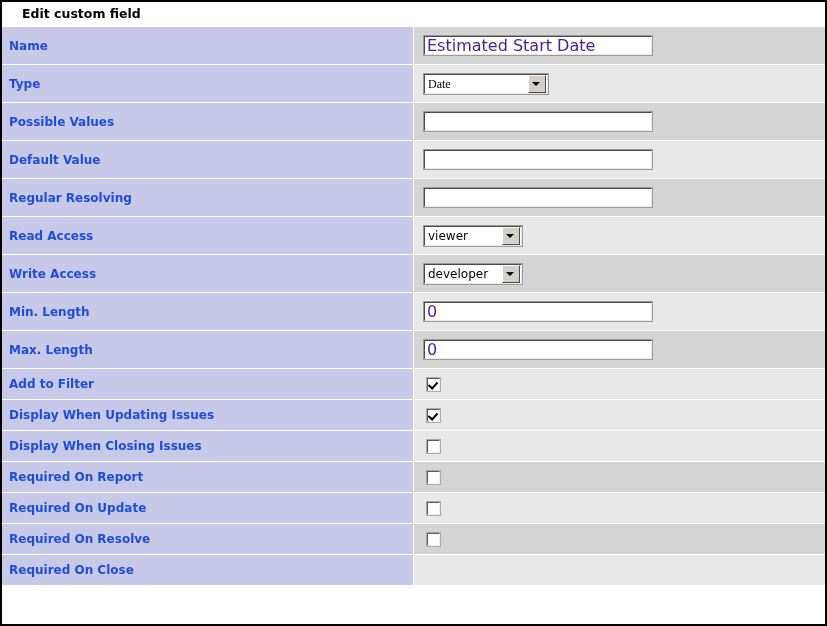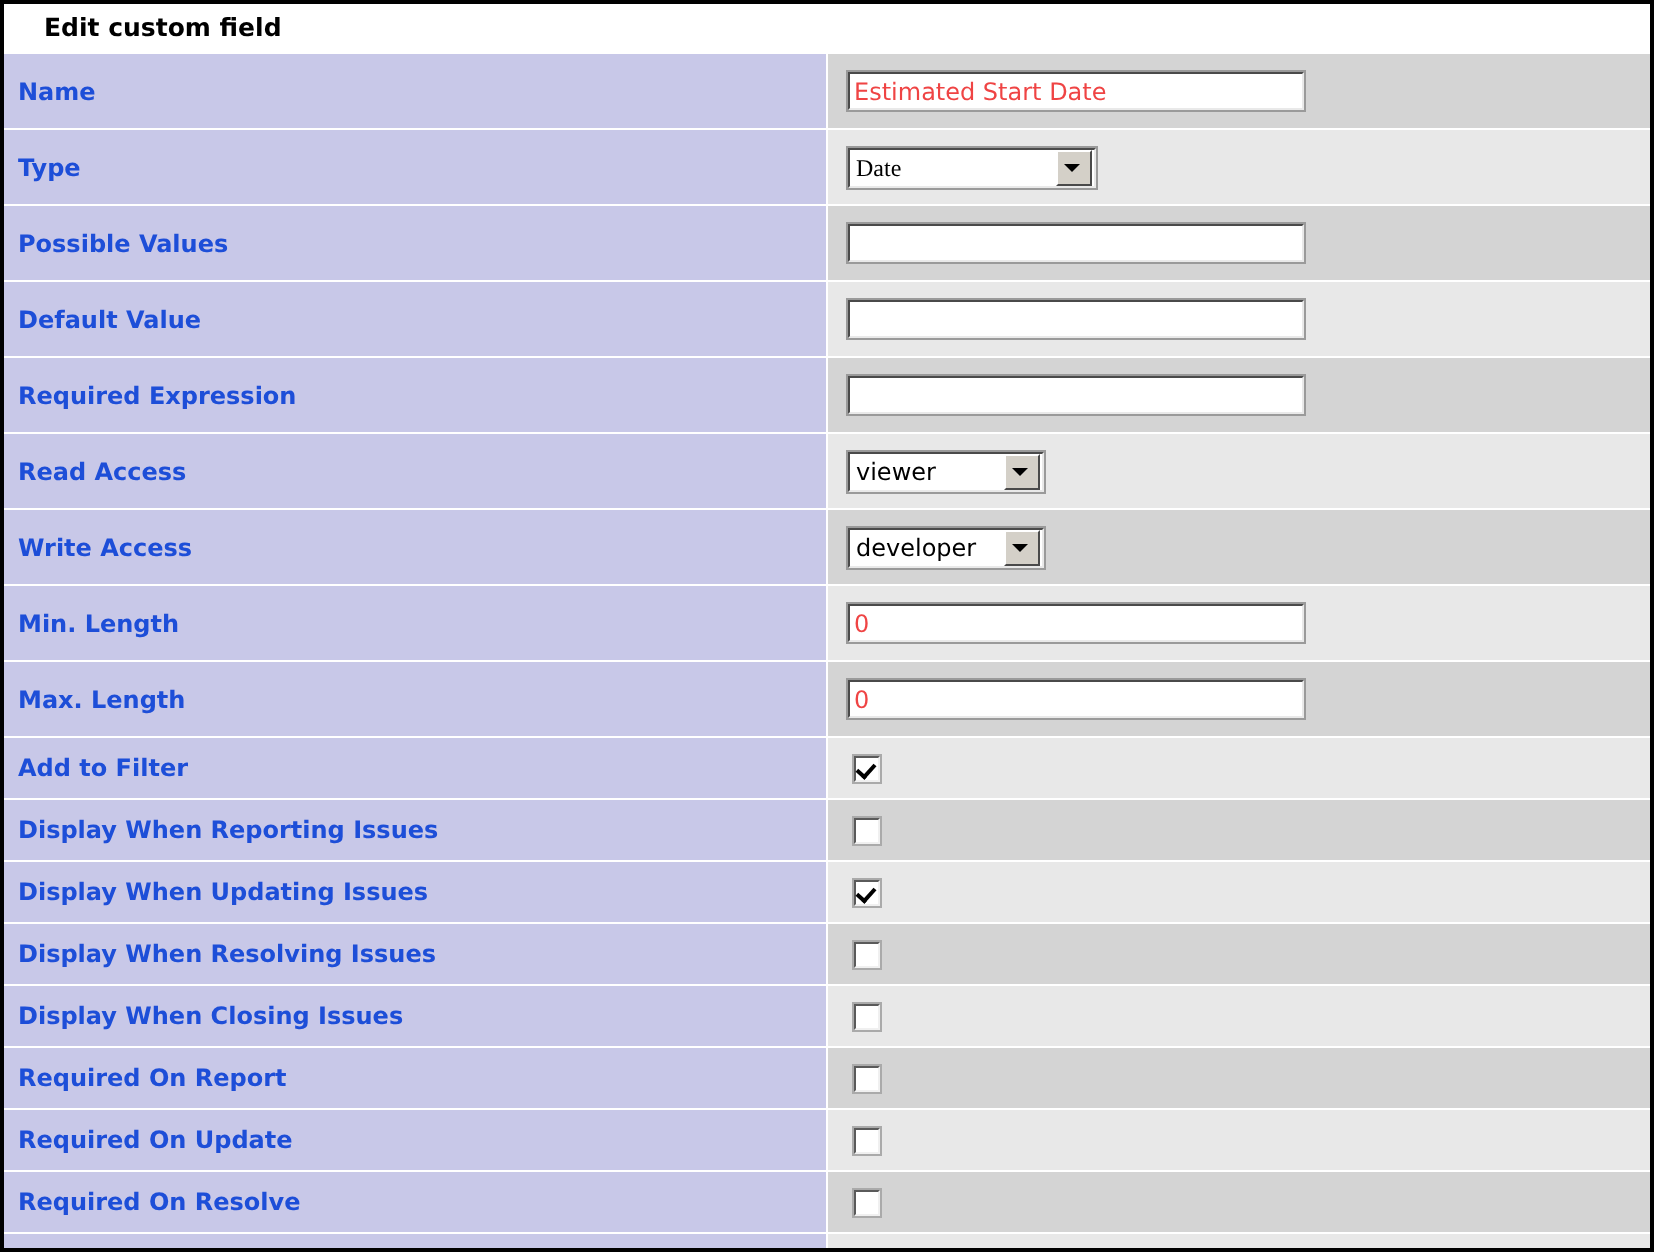--- a/index.html
+++ b/index.html
@@ -70,22 +70,22 @@
   .txt {
     box-sizing: border-box;
     width: 228px;
     height: 19px;
     background: #ffffff;
     border: 1px solid;
     border-color: #4a4a4a #e9e9e9 #e9e9e9 #4a4a4a;
     outline: 1px solid #9a9a9a;
     outline-offset: 0px;
     font-family: "DejaVu Sans", "Liberation Sans", sans-serif;
-    font-size: 12px;
-    color: #ef4444;
+    font-size: 16px;
+    color: #4c1d95;
     padding: 0 2px;
     line-height: 17px;
     display: inline-block;
   }
   .txt-wrap { display: inline-block; position: relative; }
 
   
   .sel {
     box-sizing: border-box;
     display: inline-flex;
@@ -181,21 +181,21 @@
         </tr>
         <tr class="odd tall">
           <td class="label">Possible Values</td>
           <td class="value"><span class="txt-wrap"><input type="text" class="txt" value="" style=""></span></td>
         </tr>
         <tr class="even tall">
           <td class="label">Default Value</td>
           <td class="value"><span class="txt-wrap"><input type="text" class="txt" value="" style=""></span></td>
         </tr>
         <tr class="odd tall">
-          <td class="label">Required Expression</td>
+          <td class="label">Regular Resolving</td>
           <td class="value"><span class="txt-wrap"><input type="text" class="txt" value="" style=""></span></td>
         </tr>
         <tr class="even tall">
           <td class="label">Read Access</td>
           <td class="value"><span class="sel sel-access">
               <span class="sel-text">viewer</span>
               <span class="sel-btn"></span>
             </span></td>
         </tr>
         <tr class="odd tall">
@@ -210,32 +210,24 @@
           <td class="value"><span class="txt-wrap"><input type="text" class="txt" value="0" style=""></span></td>
         </tr>
         <tr class="odd tall">
           <td class="label">Max. Length</td>
           <td class="value"><span class="txt-wrap"><input type="text" class="txt" value="0" style=""></span></td>
         </tr>
         <tr class="even short">
           <td class="label">Add to Filter</td>
           <td class="value"><span class="cbx checked"></span></td>
         </tr>
-        <tr class="odd short">
-          <td class="label">Display When Reporting Issues</td>
-          <td class="value"><span class="cbx"></span></td>
-        </tr>
         <tr class="even short">
           <td class="label">Display When Updating Issues</td>
           <td class="value"><span class="cbx checked"></span></td>
         </tr>
-        <tr class="odd short">
-          <td class="label">Display When Resolving Issues</td>
-          <td class="value"><span class="cbx"></span></td>
-        </tr>
         <tr class="even short">
           <td class="label">Display When Closing Issues</td>
           <td class="value"><span class="cbx"></span></td>
         </tr>
         <tr class="odd short">
           <td class="label">Required On Report</td>
           <td class="value"><span class="cbx"></span></td>
         </tr>
         <tr class="even short">
           <td class="label">Required On Update</td>

